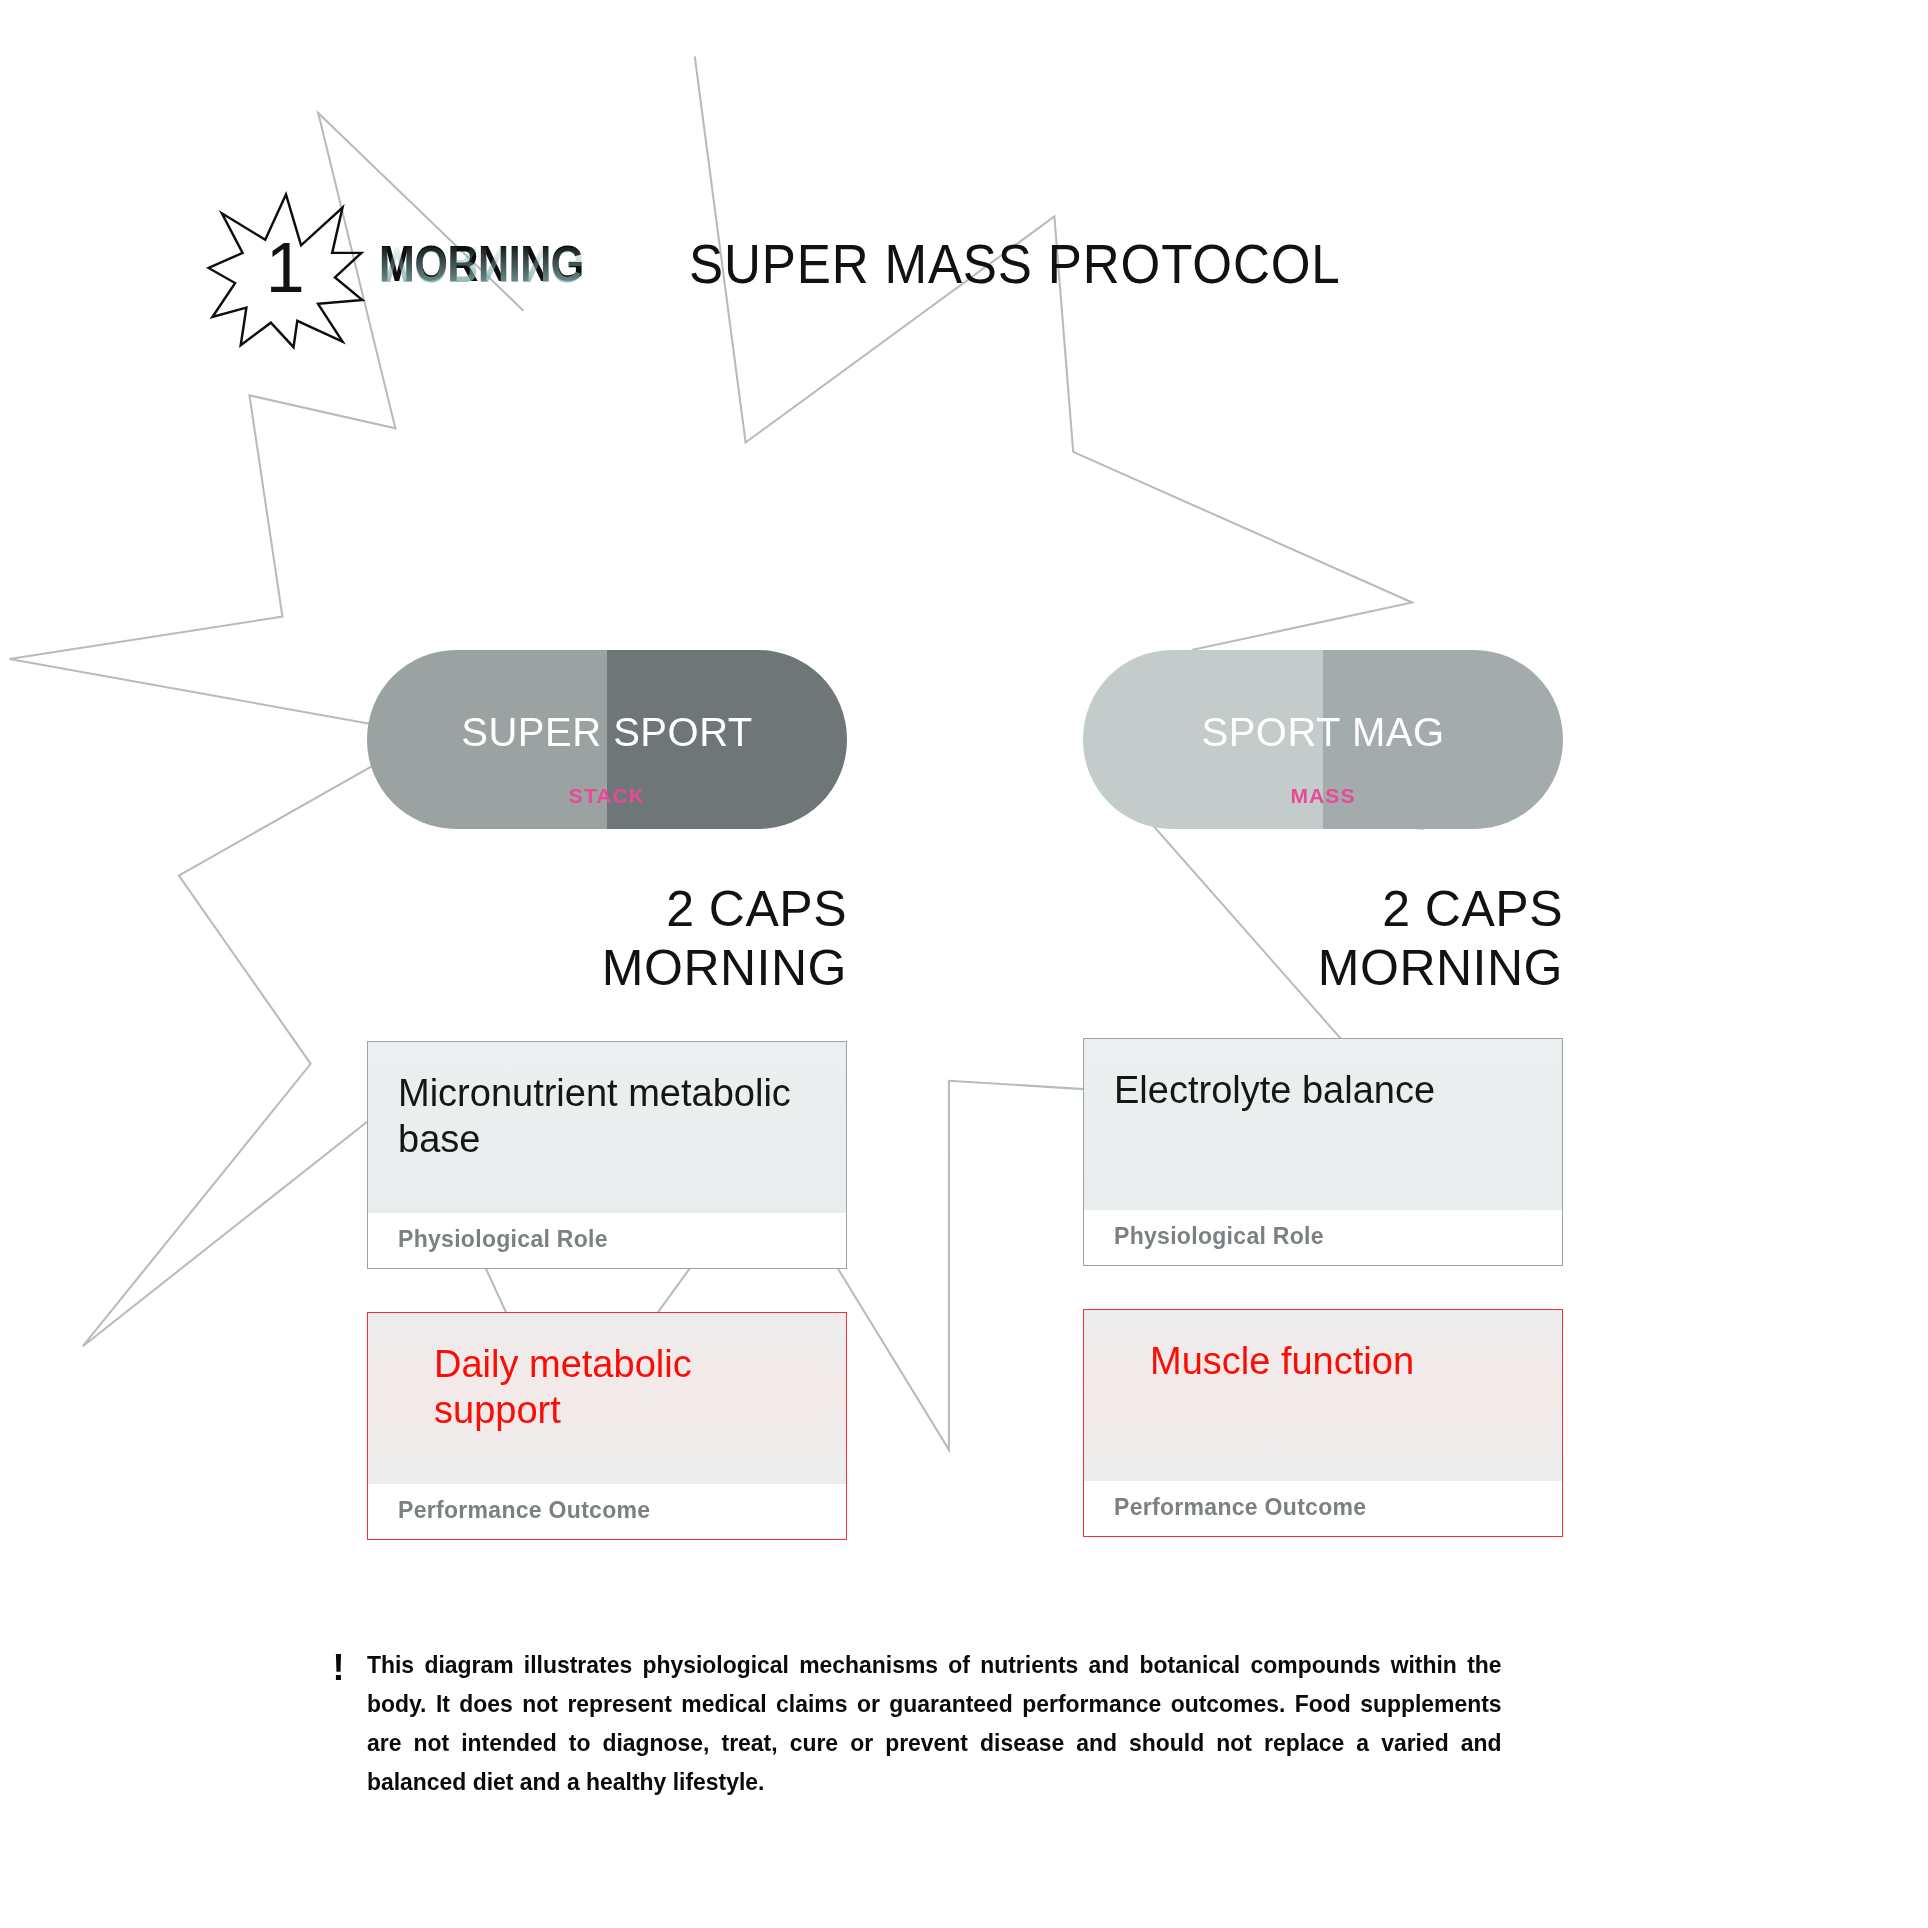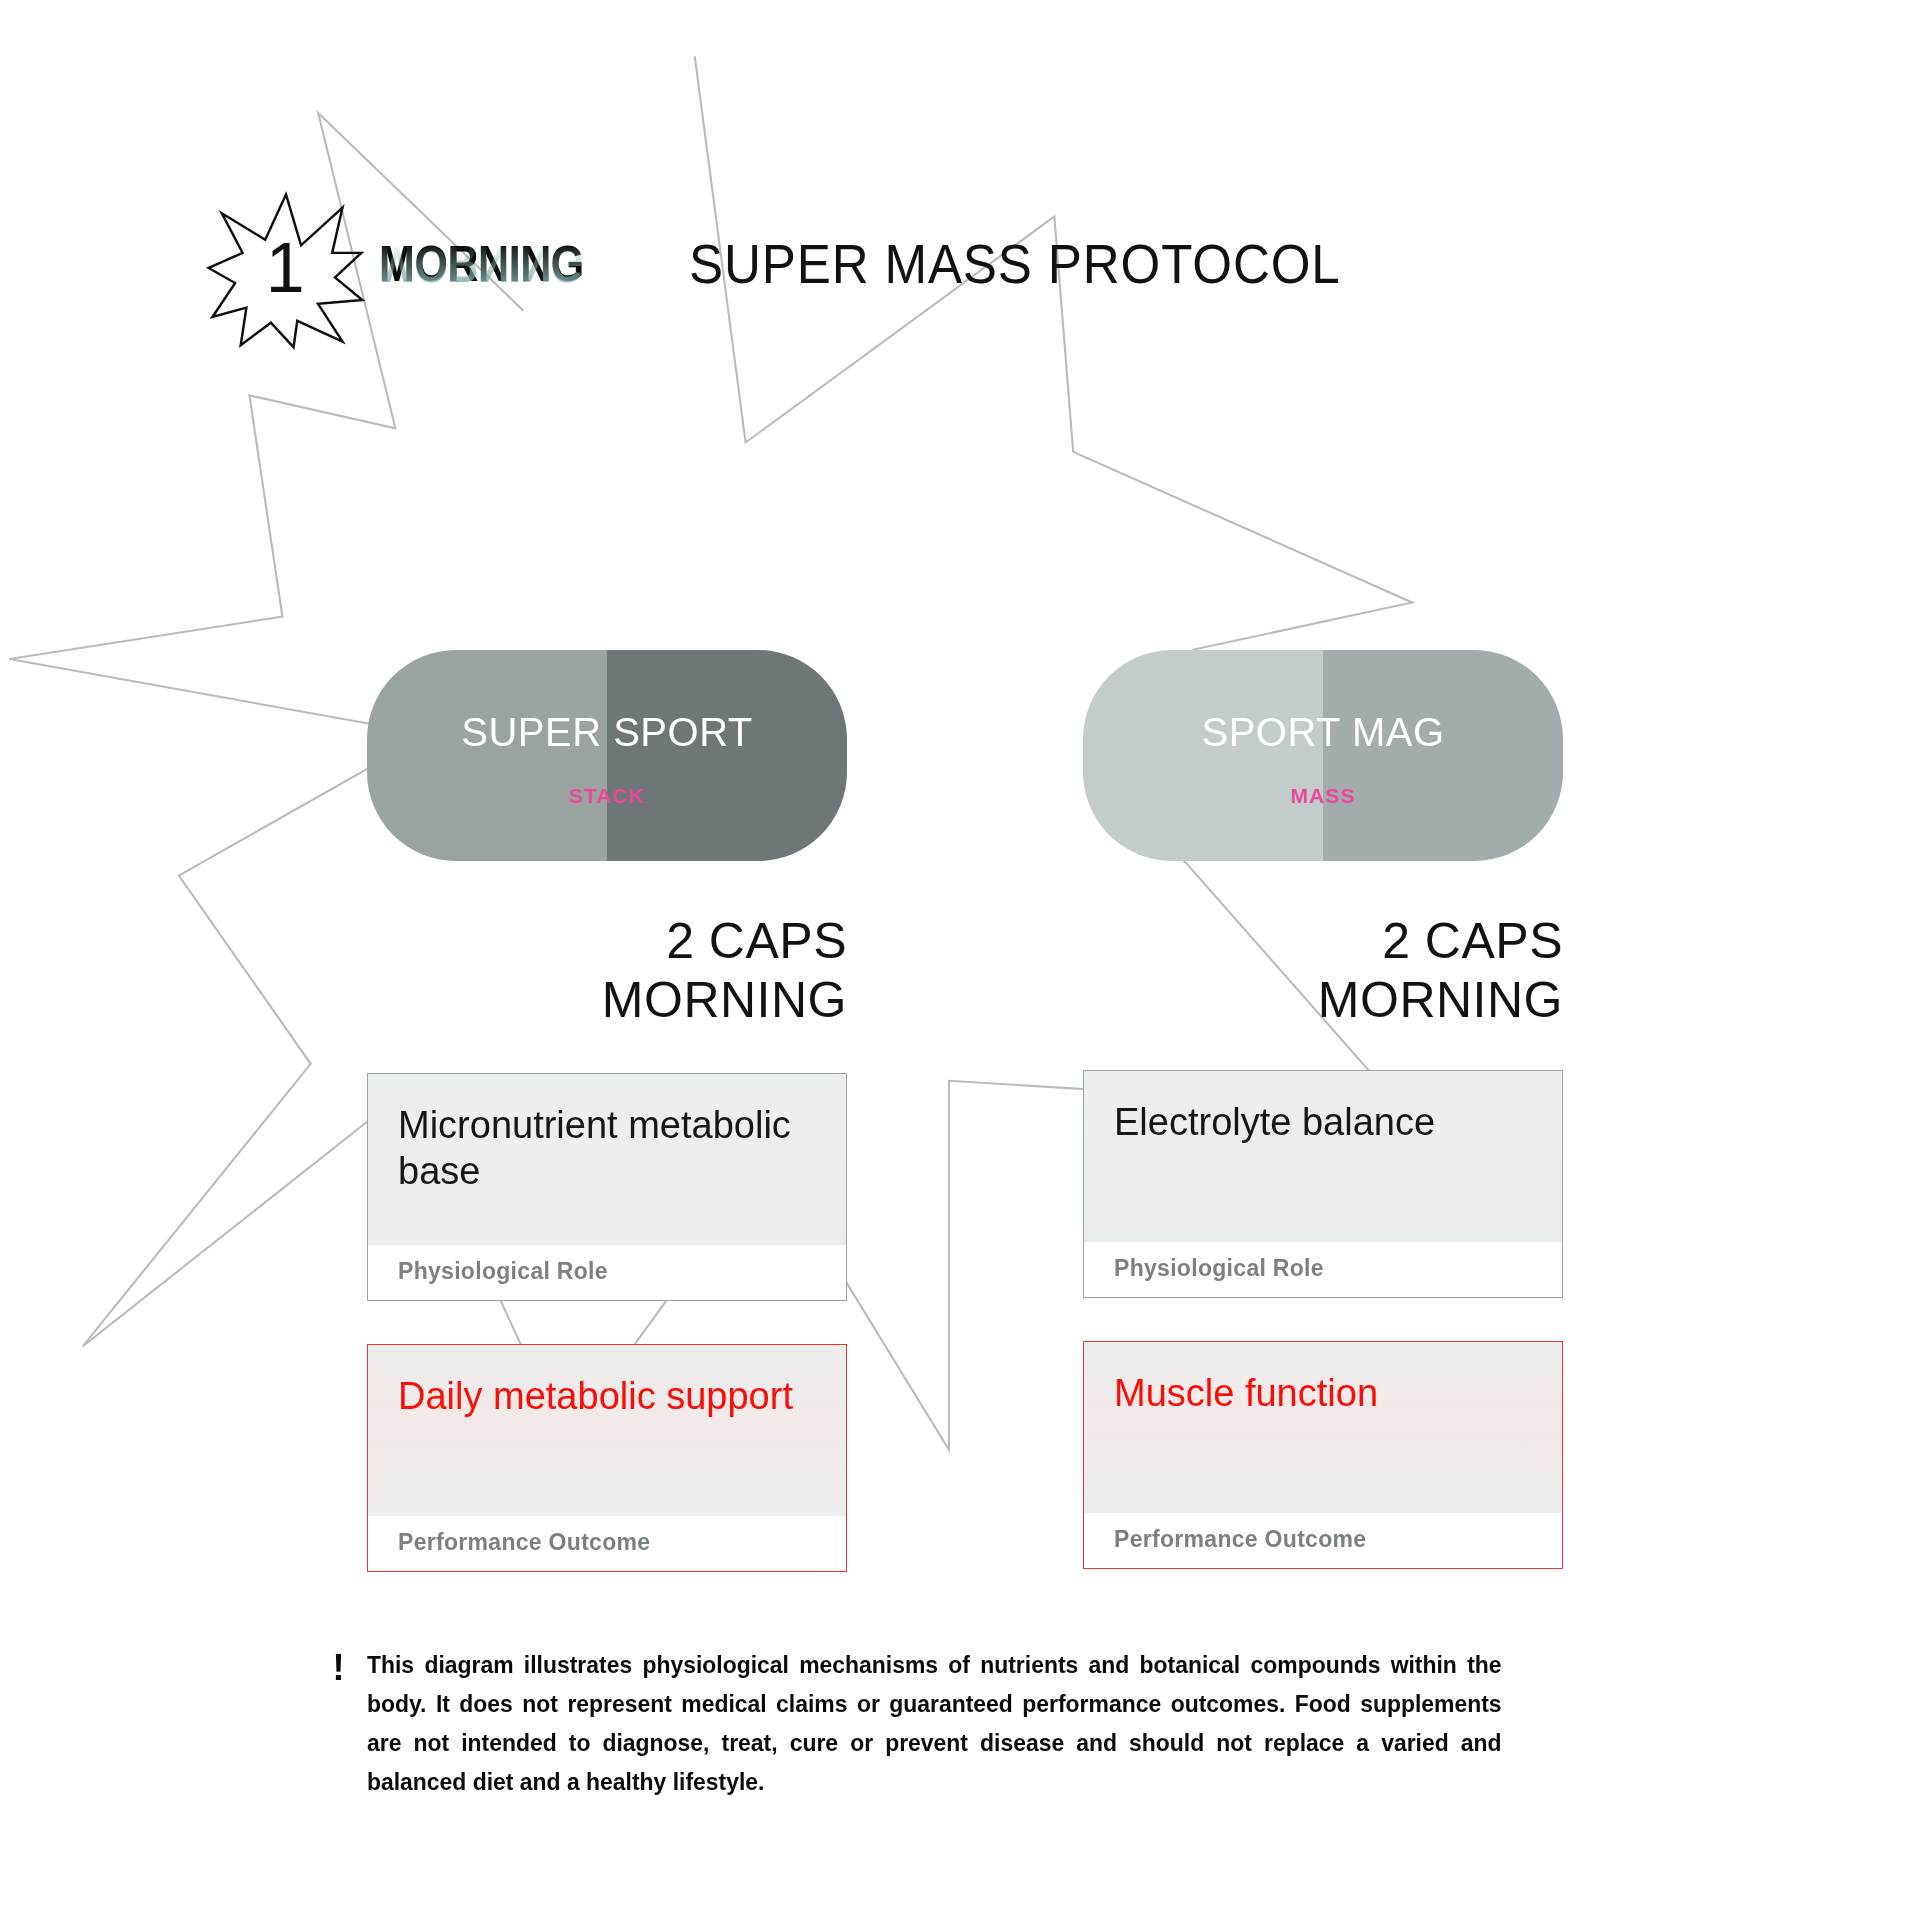--- a/index.html
+++ b/index.html
@@ -44,21 +44,21 @@
     font-family:"Liberation Sans", sans-serif;white-space:nowrap;
     transform:scaleX(0.93);transform-origin:left center;
   }
 
   
   .col{position:absolute;width:480px;}
   .col-left{left:367px;top:650px;}
   .col-right{left:1083px;top:650px;}
 
   
-  .pill{position:relative;height:211px;border-radius:89px;overflow:hidden;display:block;}
+  .pill{position:relative;height:179px;border-radius:89px;overflow:hidden;display:block;}
   .pill .half-l{position:absolute;left:0;top:0;width:50%;height:100%;}
   .pill .half-r{position:absolute;right:0;top:0;width:50%;height:100%;}
   .pill .pname{
     position:absolute;left:0;right:0;top:60px;text-align:center;
     color:#ffffff;font-size:40px;font-weight:400;letter-spacing:0.5px;
     font-family:"Liberation Sans", sans-serif;
   }
   .pill .ptag{
     position:absolute;left:50%;top:134px;transform:translateX(-50%);
     color:#ec4899;font-size:21px;font-weight:700;letter-spacing:1.1px;
@@ -87,21 +87,21 @@
   .card .foot{
     padding:13px 30px 15px 30px;background:#ffffff;
     font-size:23px;font-weight:700;letter-spacing:0.3px;color:#7b8183;
     font-family:"Liberation Sans", sans-serif;
   }
   .card-role{border:0.9px solid #9aa3a5;}
   .card-role .body{background:linear-gradient(180deg,#eceff0 0%,#e9edee 100%);}
   .card-role .body-text{color:#161616;}
   .card-outcome{border:0.9px solid #ef3330;}
   .card-outcome .body{background:linear-gradient(180deg,#ededed 0%,#f3e9e9 45%,#ededed 100%);}
-  .card-outcome .body-text{color:#fb0d06;}
+  .card-outcome .body-text{color:#fb0d06;margin-left:36px;}
 
   
   .col-right .card-role{margin-top:40px;}
 
   
   .disclaimer{
     position:absolute;left:331px;top:1646px;width:1224px;
     display:flex;align-items:flex-start;gap:21px;
   }
   .disc-icon{

